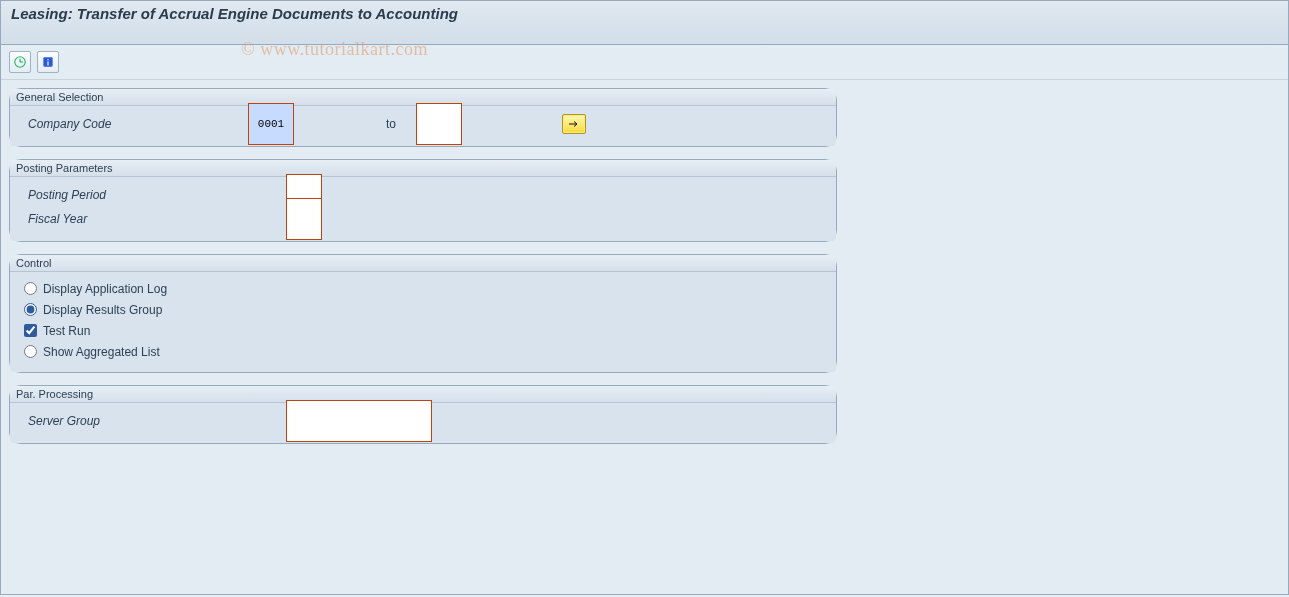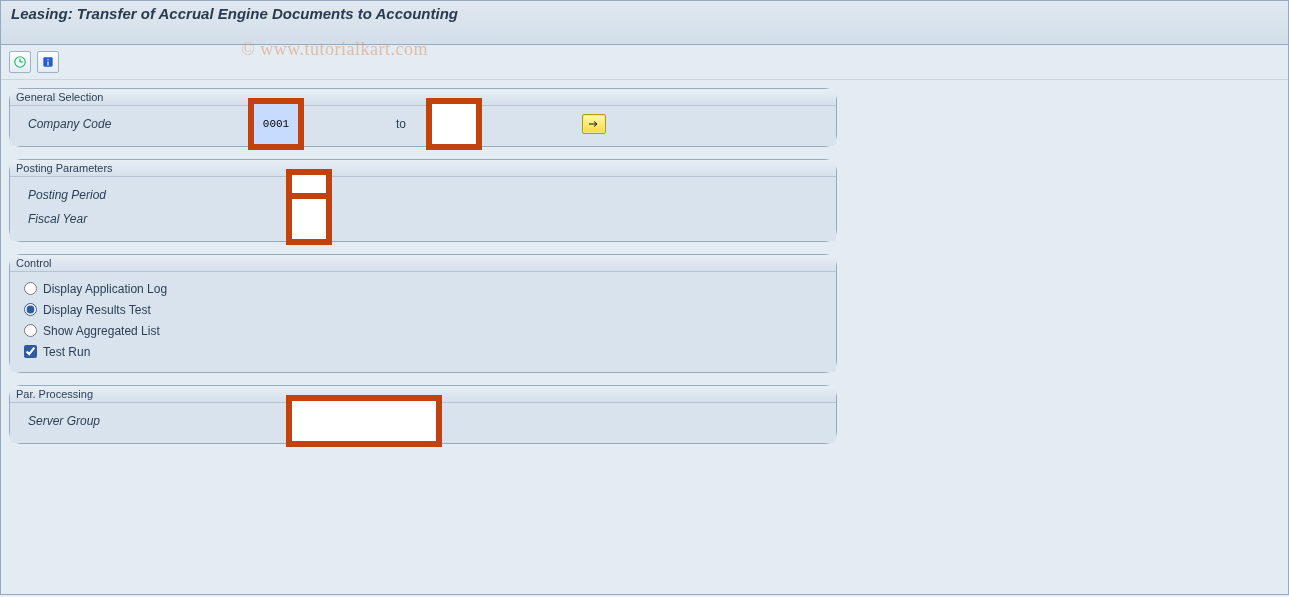--- a/index.html
+++ b/index.html
@@ -94,21 +94,21 @@
   .lbl {
     width: 220px;
     color: #2e4055;
     font-style: italic;
   }
   .lbl-indent {
     padding-left: 4px;
   }
   .input {
     height: 16px;
-    border: 6px solid #c2410c;
+    border: 1px solid #c2410c;
     background: #fff;
     padding: 12px 2px;
     font-size: 11px;
     font-family: Arial, sans-serif;
     box-sizing: content-box;
   }
   .input.readonly-blue {
     background: #c7dbff;
     text-align: center;
     font-family: "Courier New", monospace;
@@ -215,30 +215,30 @@
 
     <div class="group">
       <div class="group-hdr">Control</div>
       <div class="group-body">
         <div class="opt-row">
           <input type="radio" name="ctrl" class="radio" style="">
           <label>Display Application Log</label>
         </div>
         <div class="opt-row">
           <input type="radio" name="ctrl" class="radio" checked="" style="">
-          <label>Display Results Test</label>
+          <label>Display Results Group</label>
+        </div>
+        <div class="opt-row">
+          <input type="checkbox" class="check" checked="" style="">
+          <label>Test Run</label>
         </div>
         <div class="opt-row">
           <input type="radio" name="ctrl" class="radio" style="">
           <label>Show Aggregated List</label>
         </div>
-        <div class="opt-row">
-          <input type="checkbox" class="check" checked="" style="">
-          <label>Test Run</label>
-        </div>
       </div>
     </div>
 
     <div class="group">
       <div class="group-hdr">Par. Processing</div>
       <div class="group-body">
         <div class="row">
           <span class="lbl lbl-indent">Server Group</span>
           <input class="input w140" style="margin-left: 38px;" value="">
         </div>

